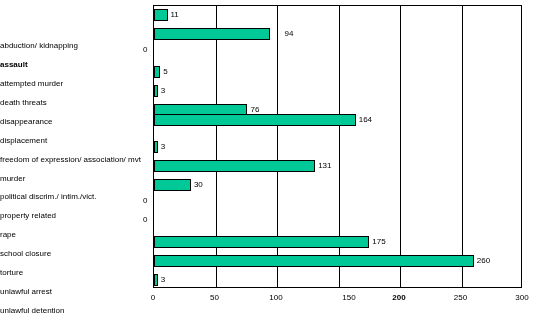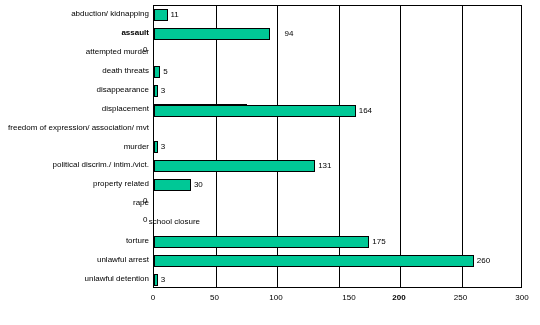--- a/index.html
+++ b/index.html
@@ -70,25 +70,26 @@
     font-size: 8px;
     color: #000000;
     white-space: nowrap;
     line-height: 14px;
   }
 
   .cat-label-box {
     position: absolute;
     left: 0;
     width: 150px;
-    text-align: right;
+    text-align: left;
     font-size: 8px;
     color: #000000;
     white-space: nowrap;
     line-height: 14px;
+    margin-top: 32px;
   }
 
   
   .zero-value-overlay {
     position: absolute;
     font-size: 8px;
     color: #000000;
     line-height: 14px;
     white-space: nowrap;
   }
@@ -124,21 +125,21 @@
       <div class="zero-value-overlay" style="top: 43.1667px; left: 143px;">0</div>
       <div class="cat-label-box" style="top: 64.0333px; left: 0px; width: 149px;">death threats</div>
       <div class="cat-label-box" style="top: 82.9px; left: 0px; width: 149px;">disappearance</div>
       <div class="cat-label-box" style="top: 101.767px; left: 0px; width: 149px;">displacement</div>
       <div class="cat-label-box" style="top: 120.633px; left: 0px; width: 149px;">freedom of expression/ association/ mvt</div>
       <div class="cat-label-box" style="top: 139.5px; left: 0px; width: 149px;">murder</div>
       <div class="cat-label-box" style="top: 158.367px; left: 0px; width: 149px;">political discrim./ intim./vict.</div>
       <div class="cat-label-box" style="top: 177.233px; left: 0px; width: 149px;">property related</div>
       <div class="cat-label-box" style="top: 196.1px; left: 0px; width: 149px;">rape</div>
       <div class="zero-value-overlay" style="top: 194.1px; left: 143px;">0</div>
-      <div class="cat-label-box" style="top: 214.967px; left: 8px; width: 149px; padding-left: 43px;">school closure</div>
+      <div class="cat-label-box" style="top: 214.967px; left: 0px; width: 149px;">school closure</div>
       <div class="zero-value-overlay" style="top: 212.967px; left: 143px;">0</div>
       <div class="cat-label-box" style="top: 233.833px; left: 0px; width: 149px;">torture</div>
       <div class="cat-label-box" style="top: 252.7px; left: 0px; width: 149px;">unlawful arrest</div>
       <div class="cat-label-box" style="top: 271.567px; left: 0px; width: 149px;">unlawful detention</div>
     </div>
 
   <div class="plot-area">
     <div id="gridlines">
         <div class="gridline" style="left: 61.5px;"></div>
         <div class="gridline" style="left: 123px;"></div>
@@ -161,21 +162,21 @@
           <div class="bar-value" style="left: 9.15px; top: 2.43333px;">5</div>
         </div>
         <div class="row" style="top: 75.4667px; height: 18.8667px;">
           <div class="bar" style="width: 3.69px; top: 3.43333px;"></div>
           <div class="bar-value" style="left: 6.69px; top: 2.43333px;">3</div>
         </div>
         <div class="row" style="top: 94.3333px; height: 18.8667px;">
           <div class="bar" style="width: 93.48px; top: 3.43333px;"></div>
           <div class="bar-value" style="left: 96.48px; top: 2.43333px;">76</div>
         </div>
-        <div class="row" style="top: 96px; height: 18.8667px; text-align: center;">
+        <div class="row" style="top: 105px; height: 18.8667px; text-align: center;">
           <div class="bar" style="width: 201.72px; top: 3.43333px;"></div>
           <div class="bar-value" style="left: 204.72px; top: 2.43333px;">164</div>
         </div>
         <div class="row" style="top: 132.067px; height: 18.8667px;">
           <div class="bar" style="width: 3.69px; top: 3.43333px;"></div>
           <div class="bar-value" style="left: 6.69px; top: 2.43333px;">3</div>
         </div>
         <div class="row" style="top: 150.933px; height: 18.8667px;">
           <div class="bar" style="width: 161.13px; top: 3.43333px;"></div>
           <div class="bar-value" style="left: 164.13px; top: 2.43333px;">131</div>

